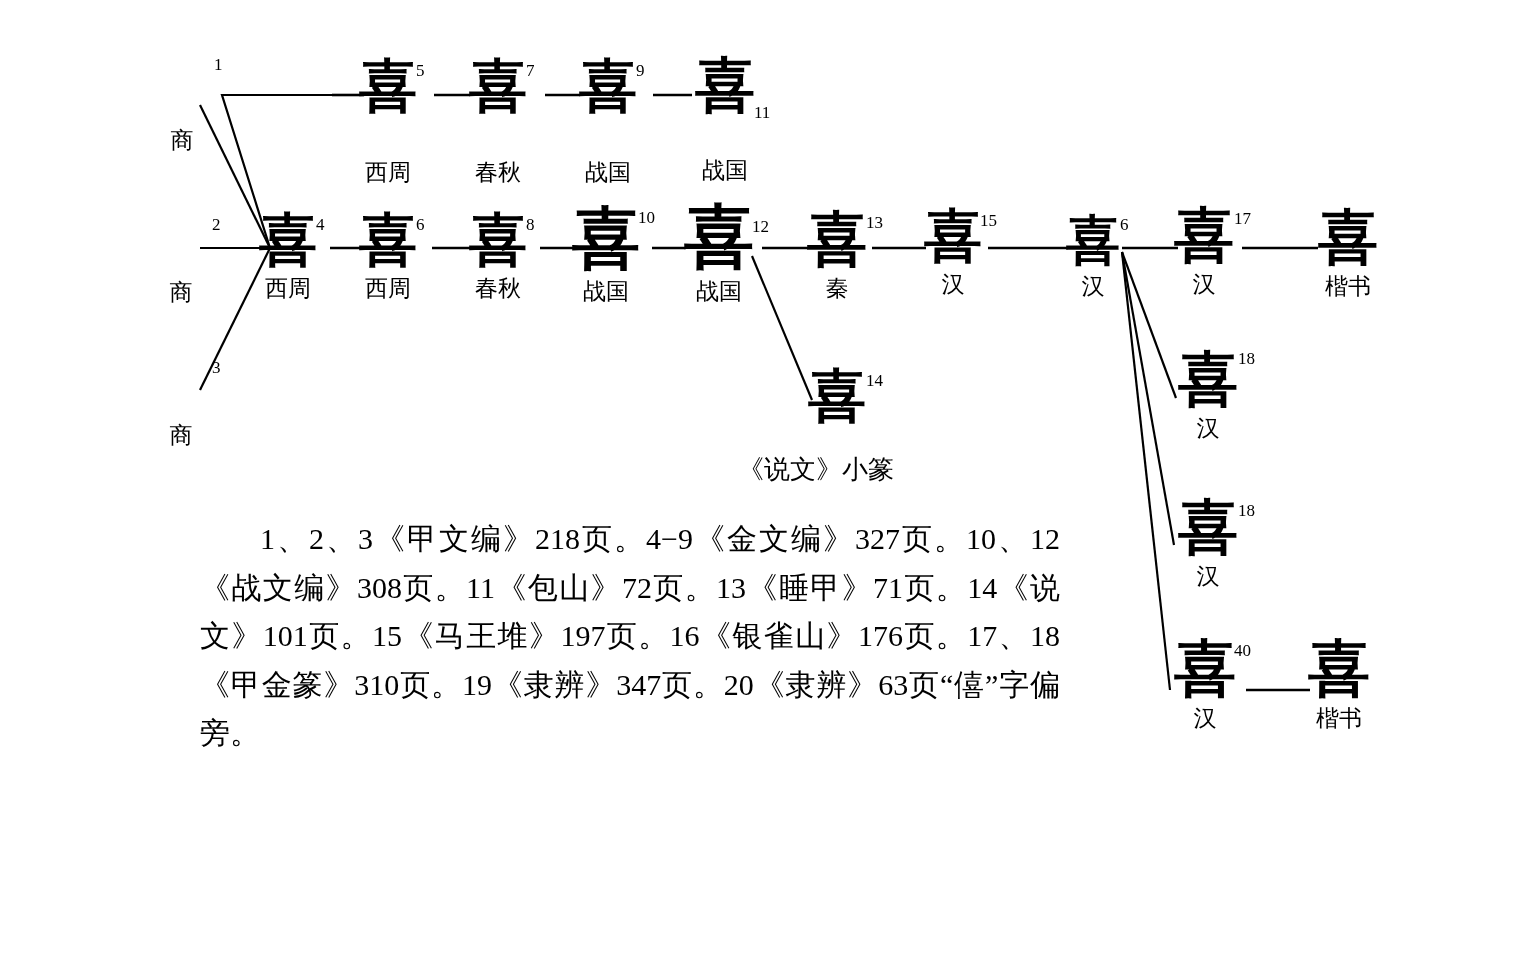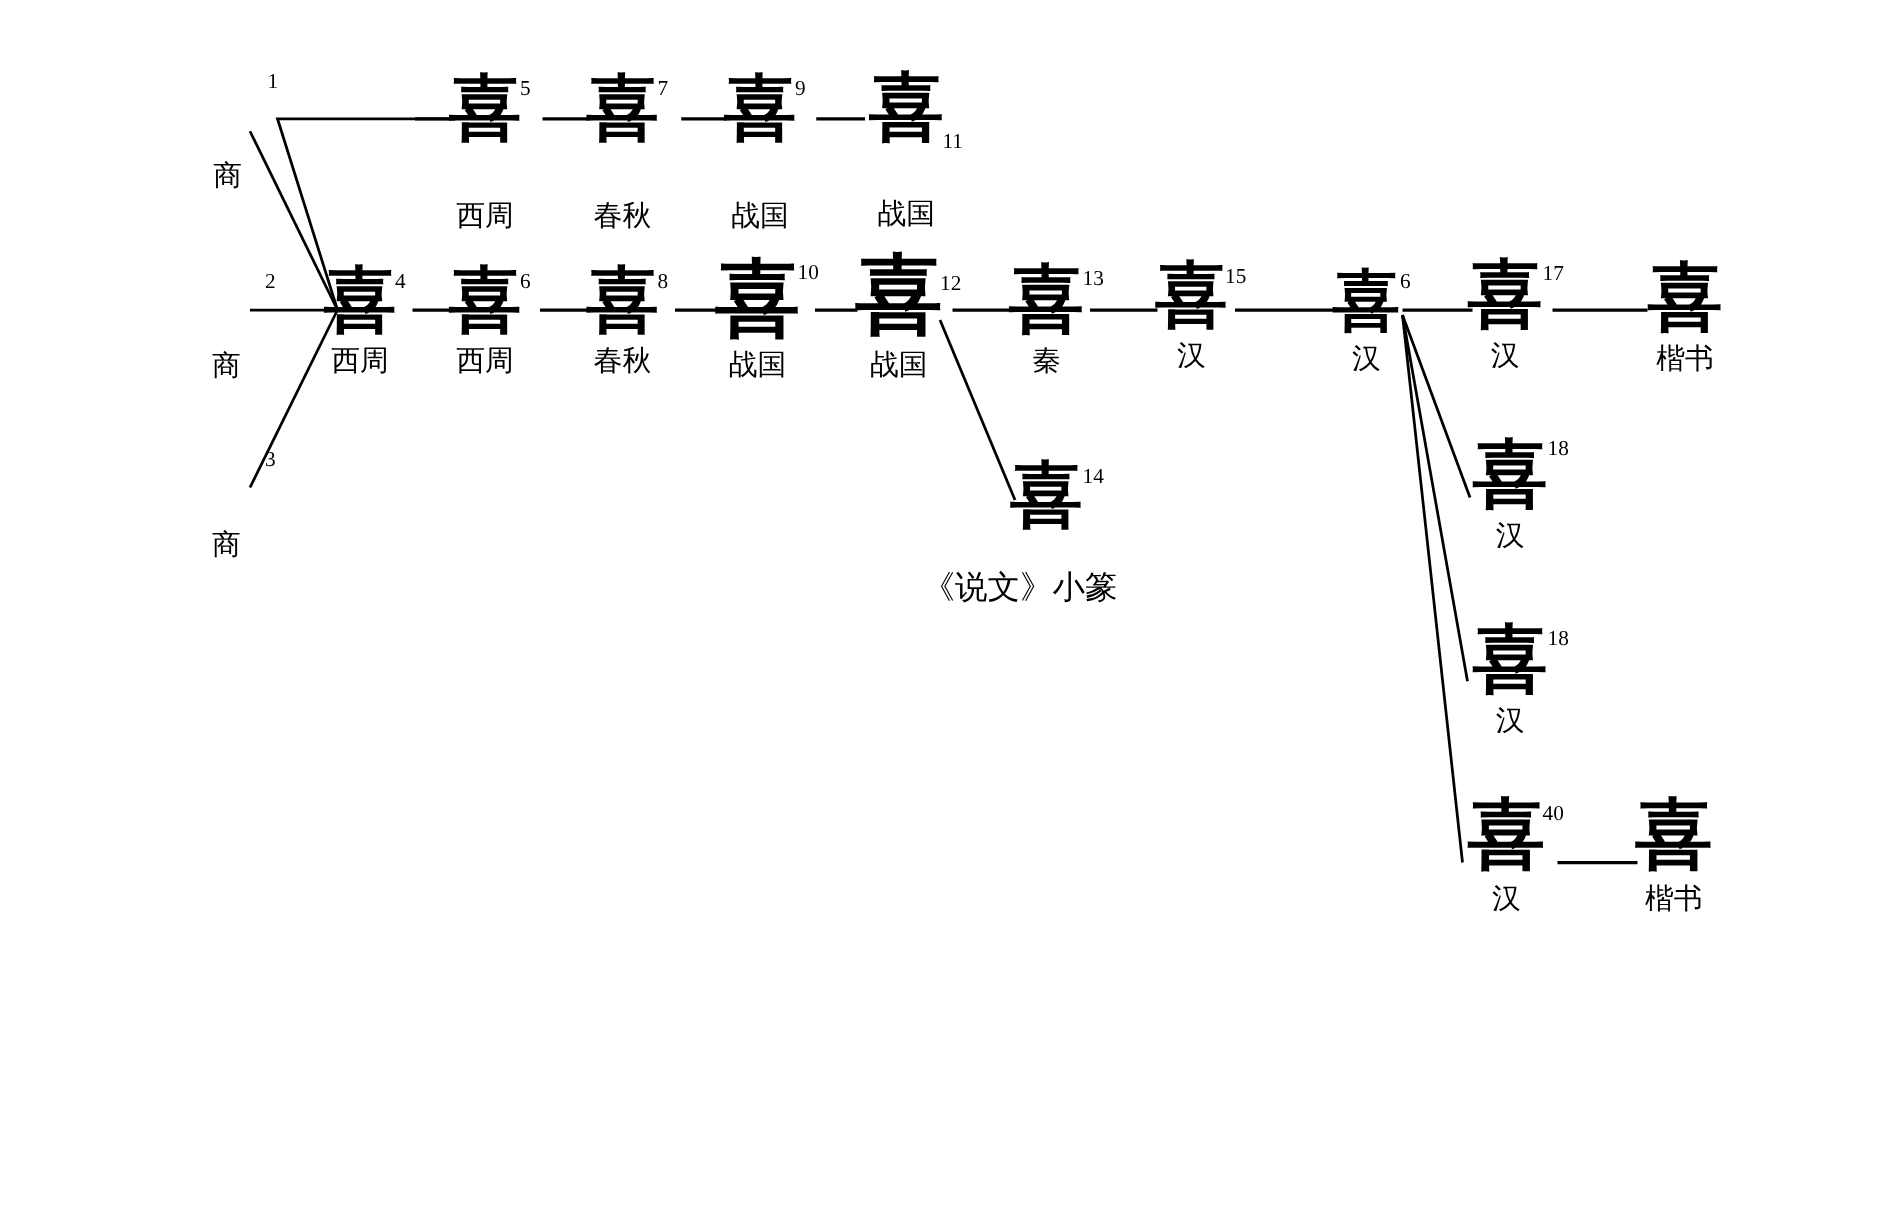--- a/index.html
+++ b/index.html
@@ -232,14 +232,15 @@
   <div class="glyph-cell" style="left:1316px; top:208px; width:64px;">
     <span class="glyph" style="font-size:60px;">喜</span>
     <span class="era">楷书</span>
   </div>
 
   <div class="glyph-cell" style="left:1306px; top:638px; width:66px;">
     <span class="glyph" style="font-size:62px;">喜</span>
     <span class="era">楷书</span>
   </div>
 
+  <div id="notes">1、2、3《甲文编》218页。4−9《金文编》327页。10、12《战文编》308页。11《包山》72页。13《睡甲》71页。14《说文》101页。15《马王堆》197页。16《银雀山》176页。17、18《甲金篆》310页。19《隶辨》347页。20《隶辨》63页“僖”字偏旁。</div>
 
 </div>
 
 </body></html>

